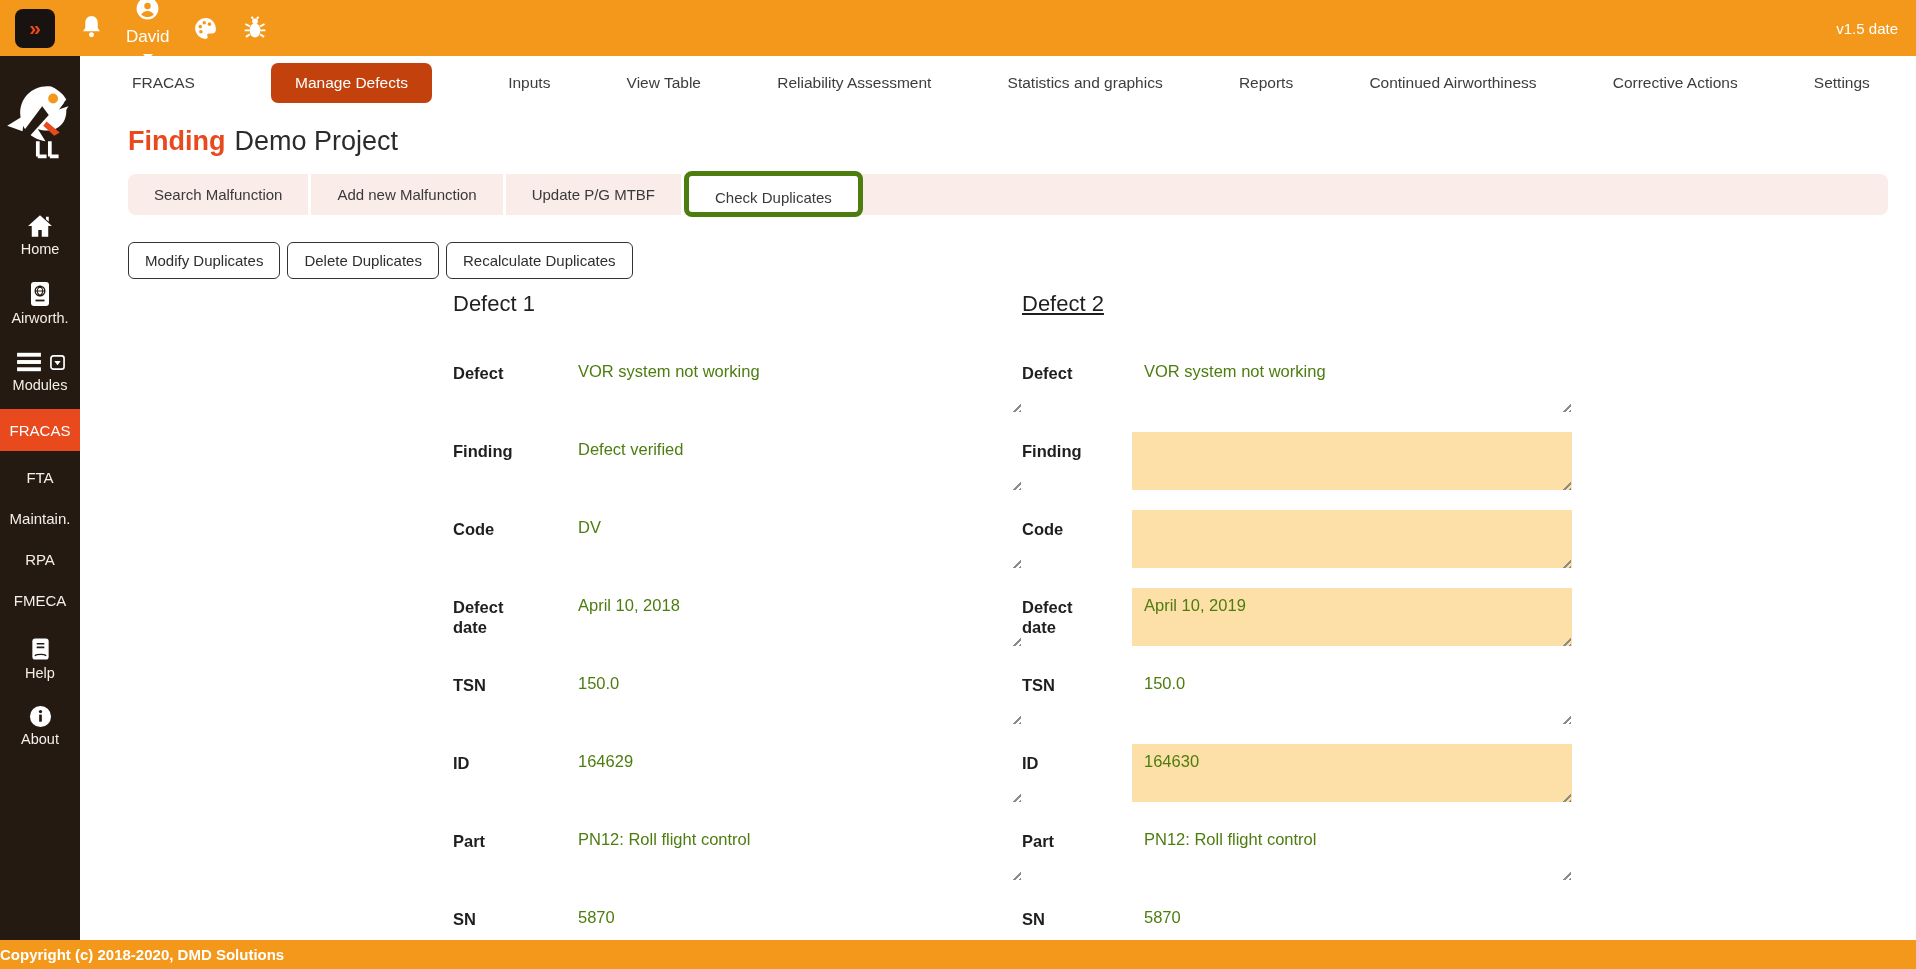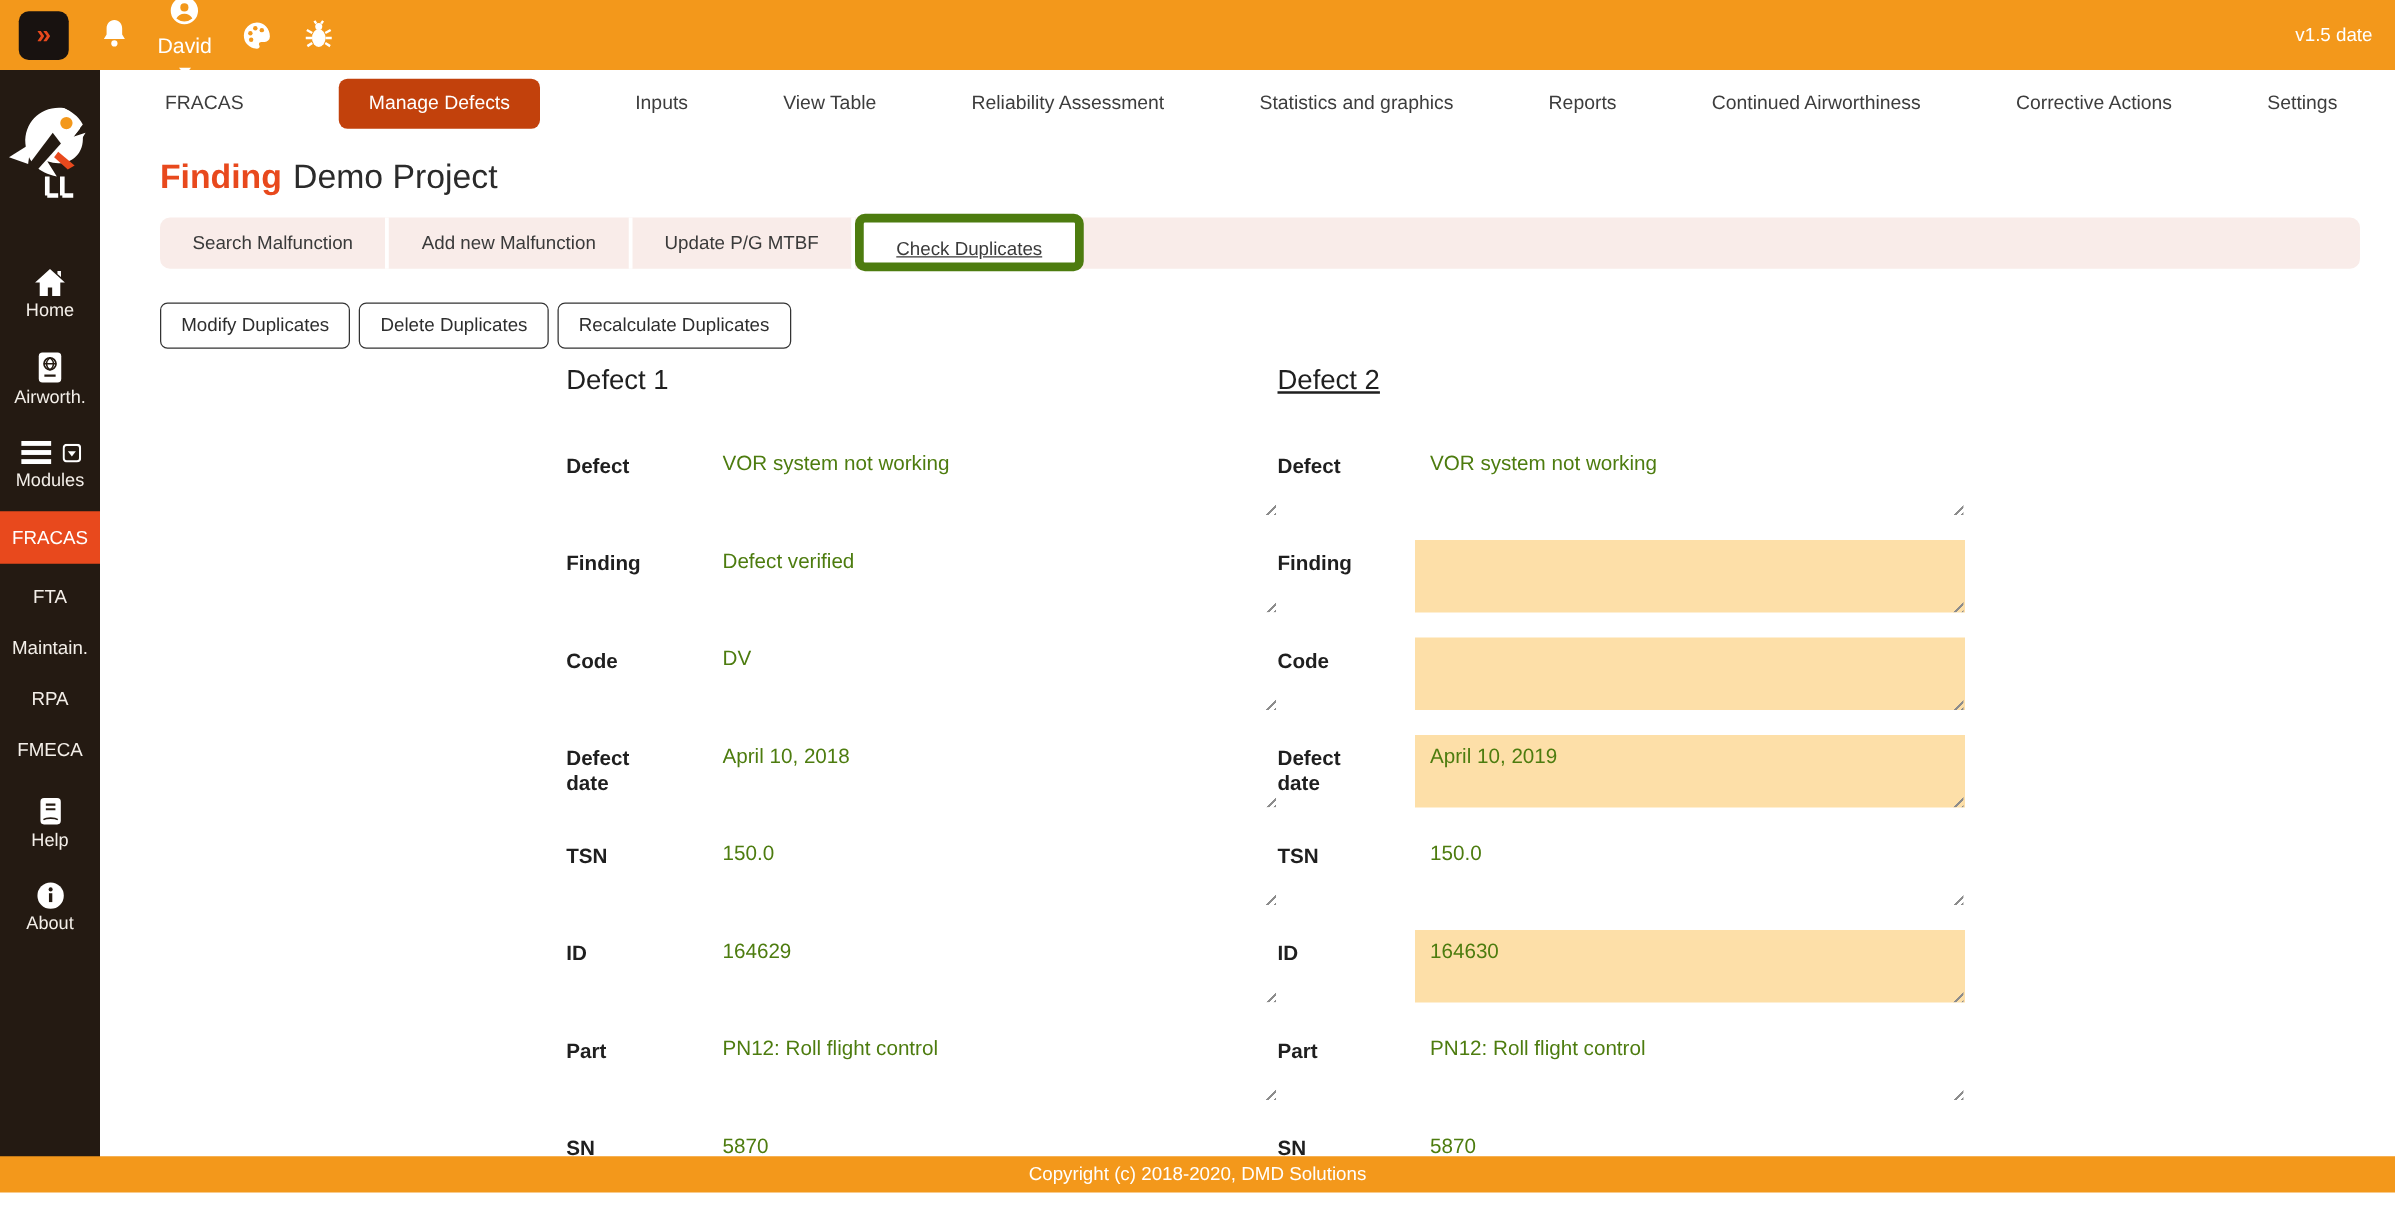--- a/index.html
+++ b/index.html
@@ -44,22 +44,22 @@
   .pagetitle { margin:12px 28px 0 30px; font-size:27px; height:38px;
     display:flex; align-items:center; gap:9px; }
   .pagetitle .accent { color:#e8491d; font-weight:800; }
   .pagetitle .rest { color:#2b2b2b; font-weight:500; }
 
   .subtabs { margin:14px 28px 0 30px; height:41px; background:#f9ece9;
     border-radius:8px; display:flex; align-items:center; position:relative; }
   .subtab { padding:0 26px; font-size:15px; color:#3a3a3a; line-height:41px;
     cursor:pointer; border-right:3px solid #fff; white-space:nowrap; }
   .subtab:last-child { border-right:none; }
-  .subtab.active { background:#fff; border:7px solid #4d7c0f; border-radius:8px;
-    height:46px; line-height:44px; margin-top:-2px; position:relative; z-index:2;text-decoration:underline; }
+  .subtab.active { background:#fff; border:5px solid #4d7c0f; border-radius:8px;
+    height:46px; line-height:44px; margin-top:-2px; position:relative; z-index:2; }
 
   .toolbar { margin:27px 28px 0 30px; display:flex; align-items:center; }
   .btn { background:#fff; border:1px solid #333; border-radius:6px;
     padding:9px 16px; font-size:15px; color:#2e2e2e; cursor:pointer;
     font-family:"Liberation Sans", sans-serif; }
   .btn + .btn { margin-left:7px; }
   .btn-right { margin-left:auto; }
 
   
   .compare { margin-left:355px; margin-top:12px; }
@@ -76,23 +76,23 @@
   .cell textarea { width:100%; height:58px; border:none; outline:none;
     resize:none; background:transparent; font-family:"Liberation Sans",sans-serif;
     font-size:16.5px; color:#4d7c0f; padding:8px 12px 8px 0; overflow:hidden; }
   .cell.v2 textarea { padding-left:12px; }
   .cell textarea.hl { background:#fddfa8; }
   .grip { position:absolute; right:1px; bottom:0; width:11px; height:11px;
     clip-path:polygon(100% 0, 100% 100%, 0 100%);
     background:repeating-linear-gradient(-45deg,#8c8c8c 0 1.6px,transparent 1.6px 4.2px); }
 
   
-  .footer { position:absolute; left:0; bottom:15px; width:1916px; height:29px;
+  .footer { position:absolute; left:0; bottom:0; width:1916px; height:29px;
     background:#f3981b; color:#fff; font-size:15px; display:flex;
-    align-items:center; justify-content:center; z-index:40; }
+    align-items:center; justify-content:flex-start; z-index:40;font-weight:bold; }
 
   svg { display:block; }
 </style>
 </head>
 <body>
 
 <div class="topbar">
   <button class="collapse-btn">»</button>
   <span class="top-icon">
     <svg width="25" height="27" viewBox="0 0 24 26">

